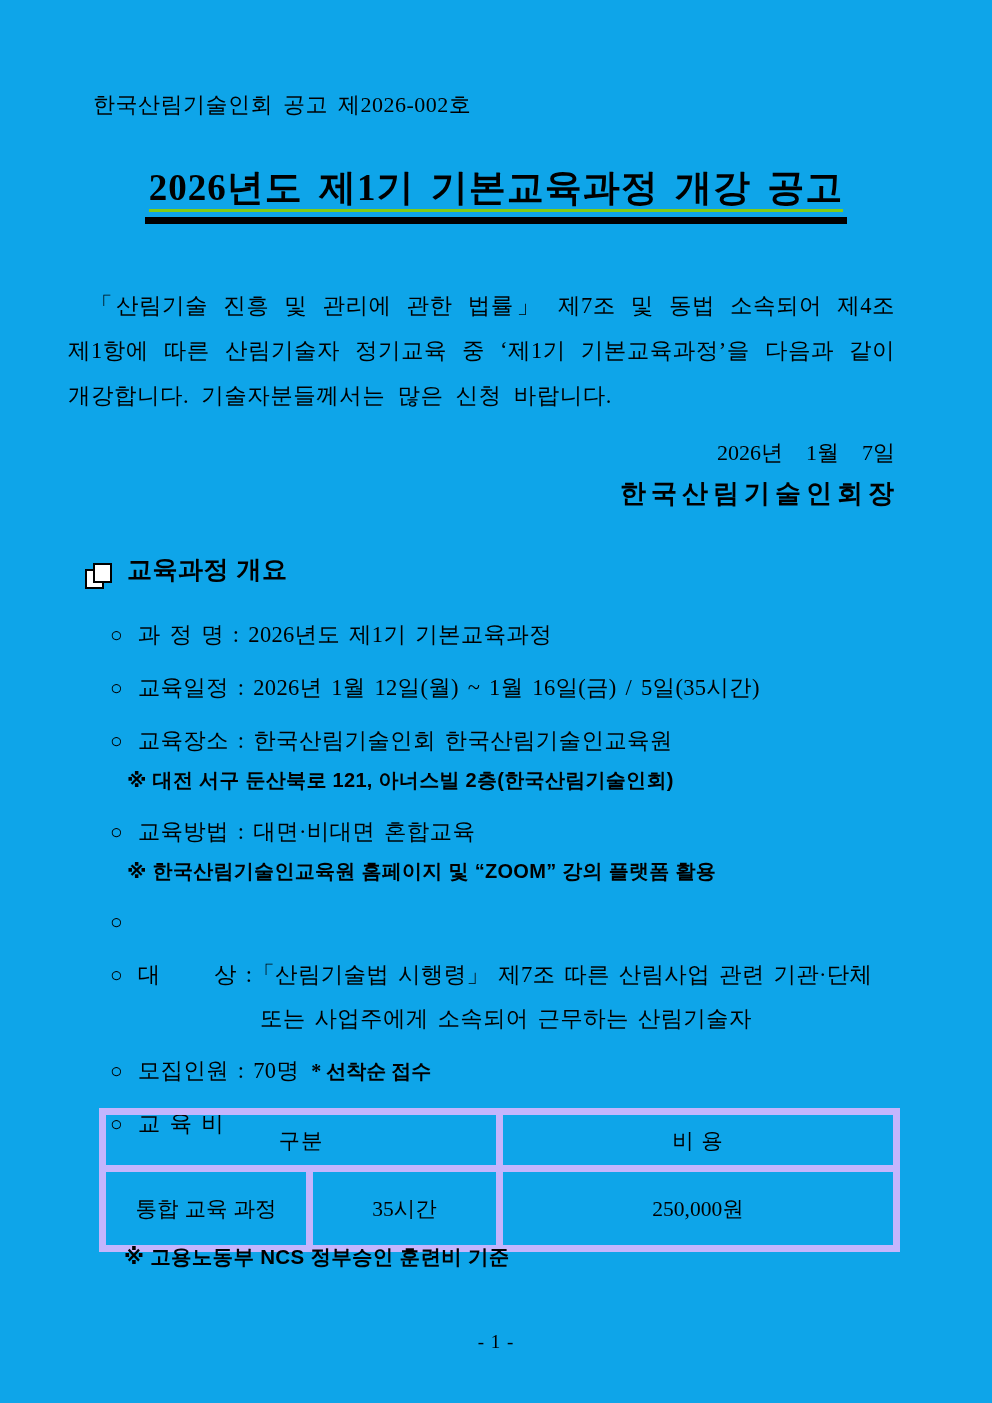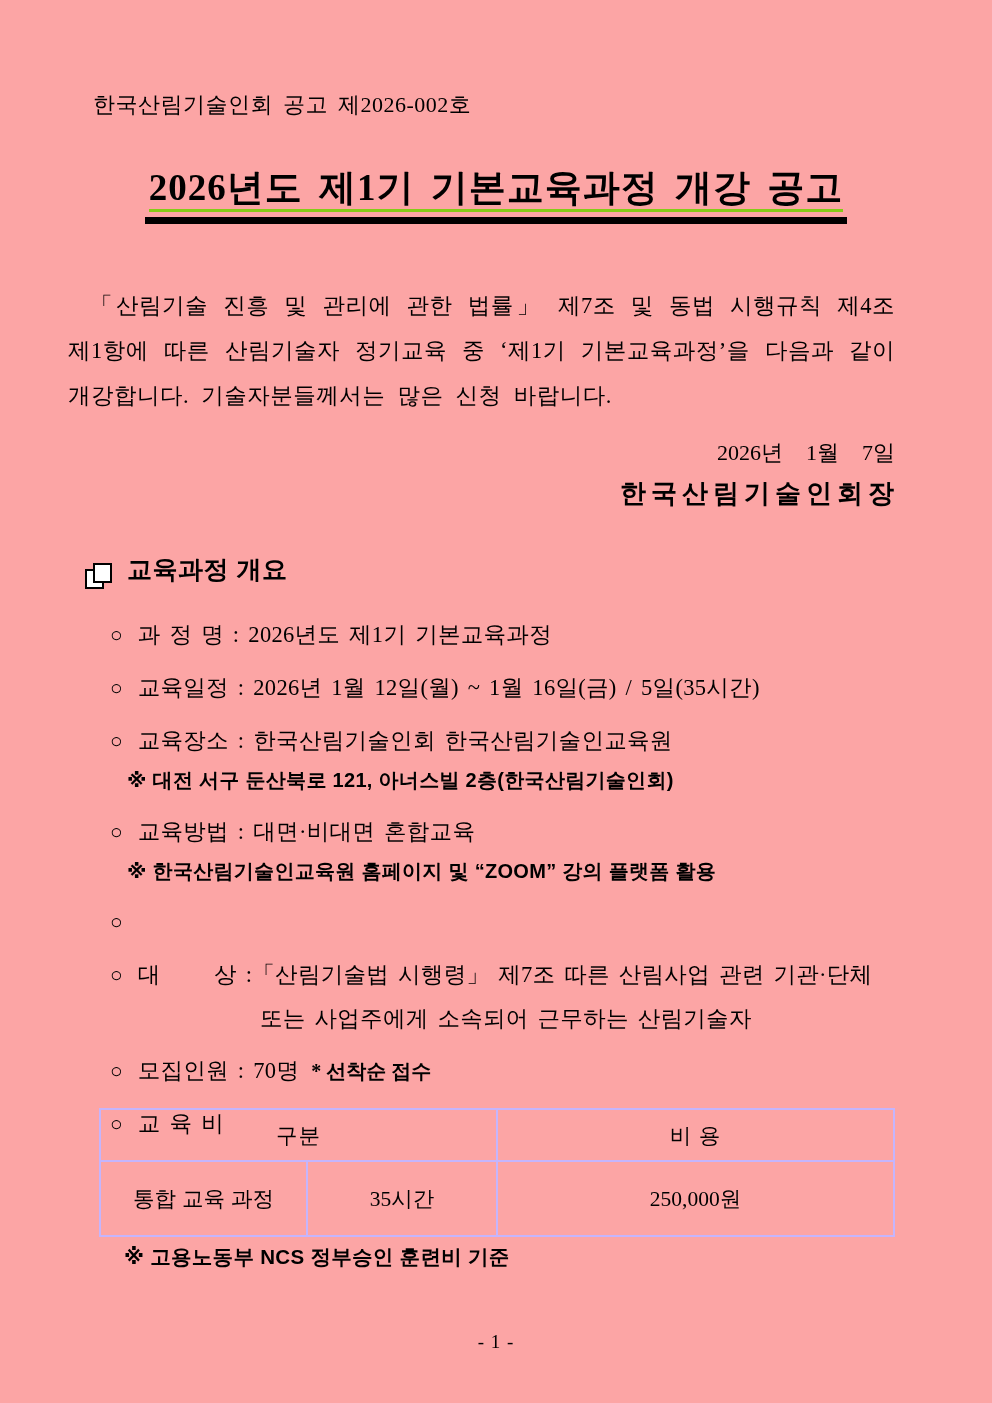--- a/index.html
+++ b/index.html
@@ -1,19 +1,19 @@
 <!DOCTYPE html>
 <html lang="ko"><head>
 <meta charset="utf-8">
 <style>
   html,body{margin:0;padding:0;background:#ffffff;}
   .page{
     position:relative;
     width:992px;height:1403px;
-    background:#fca5a5;color:#000;
+    background:#0ea5e9;color:#000;
     font-family:"Liberation Serif","DejaVu Serif",serif;
     overflow:hidden;box-sizing:border-box;
   }
   .pre{white-space:pre-wrap;}
 
   .doc-number{
     position:absolute;left:93px;top:90px;
     font-size:22px;letter-spacing:0.5px;word-spacing:4px;
   }
 
@@ -71,21 +71,21 @@
   .star-note{
     font-family:Liberation Serif, serif;
     font-weight:bold;font-size:20px;margin-left:12px;
   }
 
   .fee-table{
     position:absolute;left:99px;top:1108px;
     border-collapse:collapse;table-layout:fixed;width:794px;
   }
   .fee-table td,.fee-table th{
-    border:2px solid #c4b5fd;text-align:center;vertical-align:middle;
+    border:7px solid #c4b5fd;text-align:center;vertical-align:middle;
     font-size:21.5px;font-weight:normal;padding:0;
   }
   .fee-table .hdr-row td,.fee-table .hdr-row th{height:50px;letter-spacing:1px;}
   .fee-table .data-row td{height:73px;border-radius:29px;}
   .cell-name{font-family:"Liberation Sans","DejaVu Sans",sans-serif;}
 
   .table-note{
     position:absolute;left:124px;top:1243px;
     font-family:"Liberation Sans","DejaVu Sans",sans-serif;
     font-weight:bold;font-size:20.5px;letter-spacing:0.3px;
@@ -102,21 +102,21 @@
 <div class="page">
 
   <div class="doc-number pre">한국산림기술인회 공고 제2026-002호</div>
 
   <div class="title-wrap">
     <div class="title-box">
       <span class="title-text pre">2026년도 제1기 기본교육과정 개강 공고</span>
     </div>
   </div>
 
-  <p class="intro">「산림기술 진흥 및 관리에 관한 법률」 제7조 및 동법 시행규칙 제4조 제1항에 따른 산림기술자 정기교육 중 ‘제1기 기본교육과정’을 다음과 같이 개강합니다. 기술자분들께서는 많은 신청 바랍니다.</p>
+  <p class="intro">「산림기술 진흥 및 관리에 관한 법률」 제7조 및 동법 소속되어 제4조 제1항에 따른 산림기술자 정기교육 중 ‘제1기 기본교육과정’을 다음과 같이 개강합니다. 기술자분들께서는 많은 신청 바랍니다.</p>
 
   <div class="date-line pre">2026년  1월  7일</div>
   <div class="signer-line">한국산림기술인회장</div>
 
   <div class="section-heading">
     <span class="sq"></span>
     <span>교육과정 개요</span>
   </div>
 
   <div class="list">

